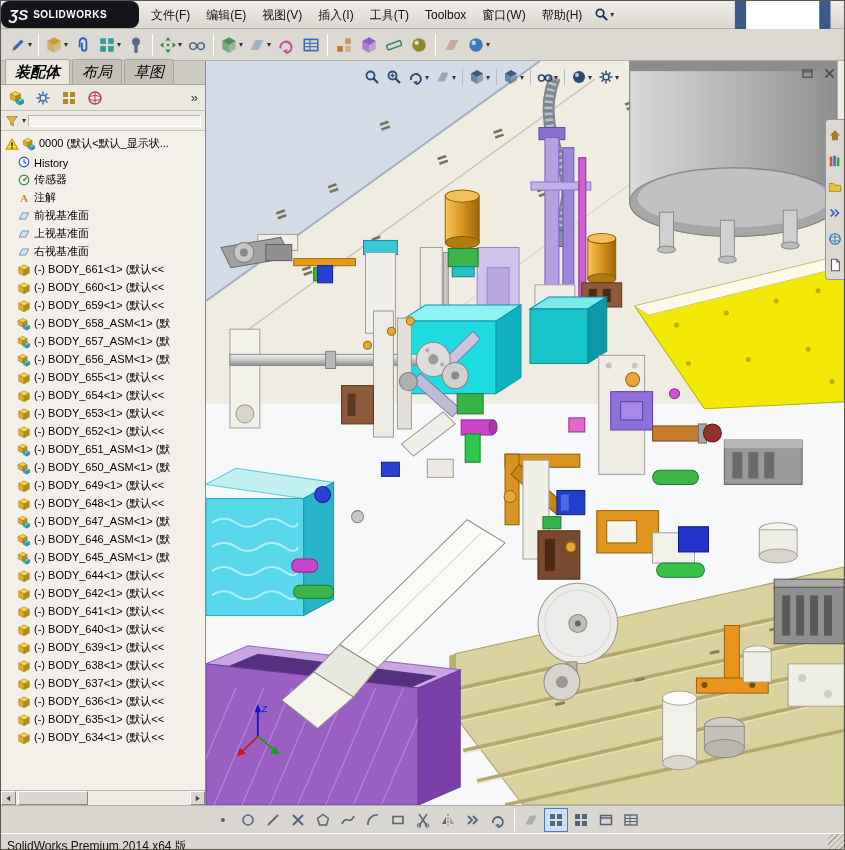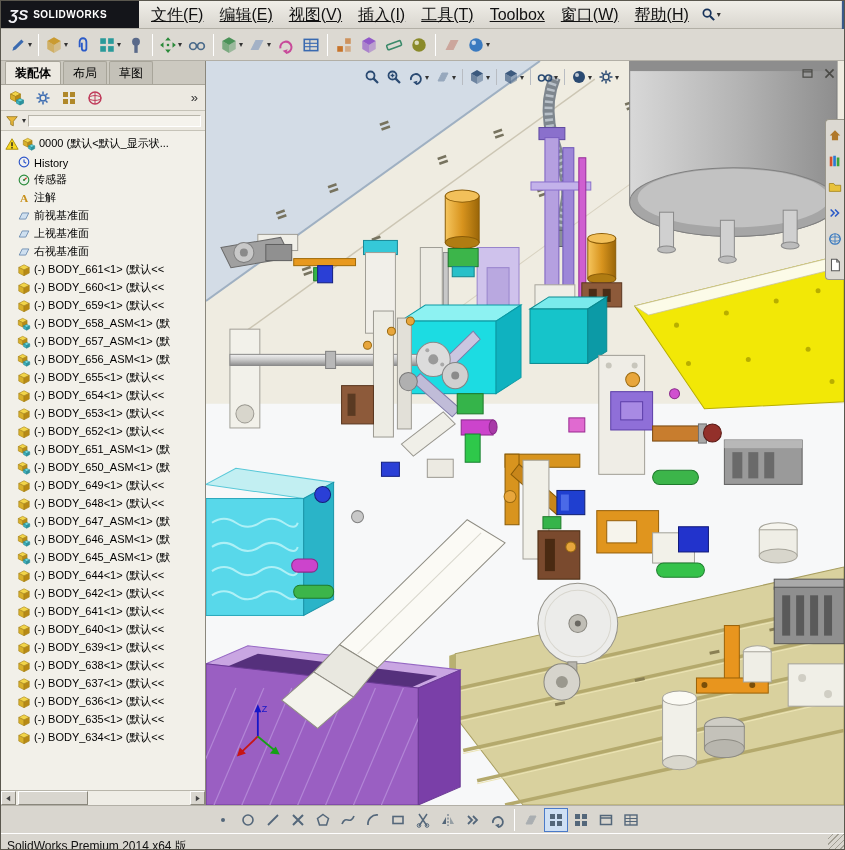--- a/index.html
+++ b/index.html
@@ -2,41 +2,41 @@
 <html><head>
 <meta charset="utf-8">
 <style>
   * { box-sizing: border-box; margin: 0; padding: 0; }
   html,body { width:845px; height:850px; overflow:hidden; }
   body { font-family:"Liberation Sans", sans-serif; background:#d9d6cf; }
   .window { width:845px; height:850px; border:1px solid #5a574e; display:flex; flex-direction:column; overflow:hidden; background:#d9d6cf; }
 
   
   .titlebar { height:28px; flex:none; background:linear-gradient(#f0eee8,#d9d6cf); display:flex; align-items:stretch; border-bottom:1px solid #b2afa6; }
-  .logo { width:138px; flex:none; background:#14151a; color:#fff; display:flex; align-items:center; gap:5px; padding-left:8px; }
+  .logo { width:138px; flex:none; background:#14151a; color:#fff; display:flex; align-items:center; gap:5px; padding-left:8px;border-radius:8px; }
   .logo-glyph { font-style:italic; font-weight:bold; font-size:15px; color:#f2f2f6; }
   .logo-brand { font-weight:bold; font-size:10px; letter-spacing:.5px; }
   .menubar { display:flex; align-items:center; padding-left:4px; }
-  .menu-item { padding:0 8px; font-size:16px; line-height:26px; color:#111; cursor:default; white-space:nowrap;text-decoration:underline; }
+  .menu-item { padding:0 8px; font-size:12px; line-height:26px; color:#111; cursor:default; white-space:nowrap; }
   .tb-search { display:flex; align-items:center; padding:0 4px; }
   .quickbar { display:flex; align-items:center; gap:3px; margin-left:8px; }
   .qbtn { display:flex; align-items:center; padding:1px 2px; }
 
   
   .toolbar-main { height:32px; flex:none; background:#dcd9d2; display:flex; align-items:center; padding-left:6px; gap:1px; border-bottom:1px solid #b2afa6; }
   .tbtn { height:26px; min-width:24px; display:flex; align-items:center; justify-content:center; padding:0 2px; }
   .tbtn .ic { width:18px; height:18px; }
   .caret { font-size:8px; color:#333; margin-left:1px; }
   .tsep { width:1px; height:22px; background:#a8a59a; border-right:1px solid #fff; margin:0 3px; }
 
   
   .content { flex:1; display:flex; min-height:0; }
   .leftpanel { width:205px; flex:none; background:#ece9e1; border-right:1px solid #8a877c; display:flex; flex-direction:column; }
   .tabs { height:24px; flex:none; display:flex; align-items:flex-end; background:#ccc9c0; border-bottom:1px solid #a8a59a; padding-left:2px; }
-  .tab { padding:3px 9px 2px; font-size:12px; background:#c4c1b8; border:1px solid #a8a59a; border-bottom:none; margin-left:2px; border-radius:2px 2px 0 0; white-space:nowrap; }
+  .tab { padding:3px 9px 2px; font-size:15px; background:#c4c1b8; border:1px solid #a8a59a; border-bottom:none; margin-left:2px; border-radius:2px 2px 0 0; white-space:nowrap;font-style:italic; }
   .tab.active { background:#ece9e1; font-weight:bold; }
   .ptools { height:26px; flex:none; display:flex; align-items:center; gap:2px; padding:0 4px; border-bottom:1px solid #c6c3b8; }
   .pbtn { width:24px; height:22px; display:flex; align-items:center; justify-content:center; }
   .pbtn .ic { width:16px; height:16px; }
   .overflow { margin-left:auto; font-size:13px; color:#333; padding-right:3px; }
   .filter-row { height:20px; flex:none; display:flex; align-items:center; gap:2px; padding:0 4px; border-bottom:1px solid #c6c3b8; }
   .filter-row .ic { width:14px; height:14px; }
   .filter-blank { flex:1; height:12px; background:#f5f3ed; border:1px solid; border-color:#b8b5aa #fff #fff #b8b5aa; }
   .tree { flex:1; background:#f2f0e9; overflow:hidden; padding:2px 0 0 2px; }
   .trow { height:18px; display:flex; align-items:flex-end; gap:3px; font-size:11px; white-space:nowrap; padding-left:14px; color:#000; }

